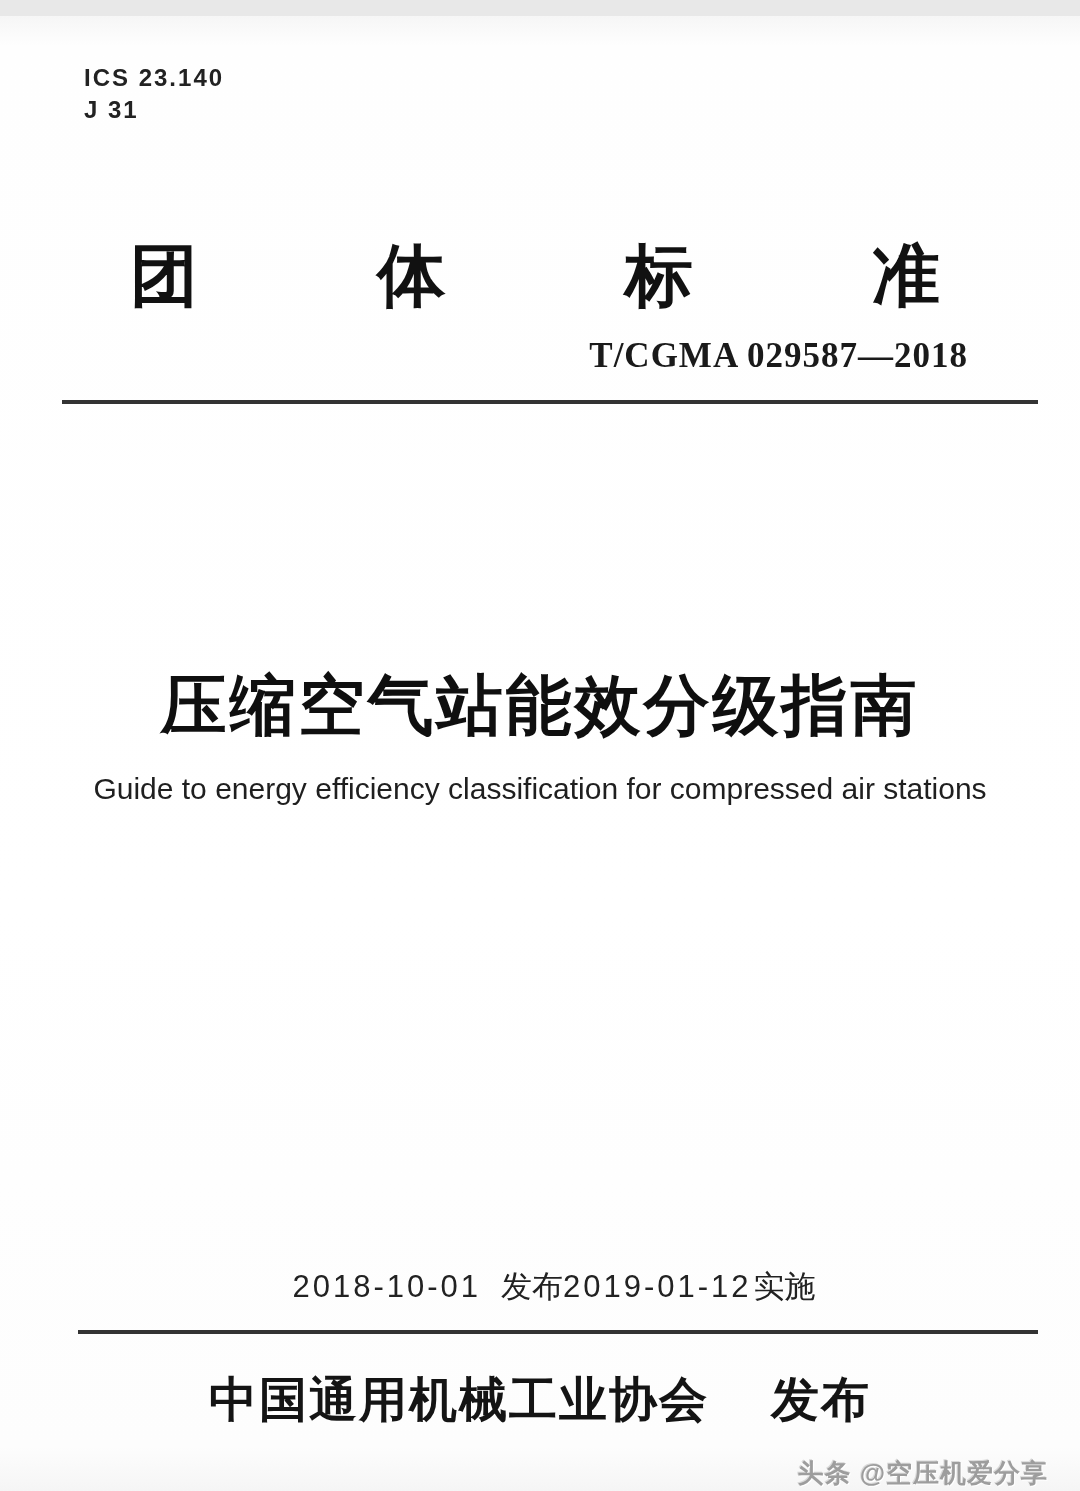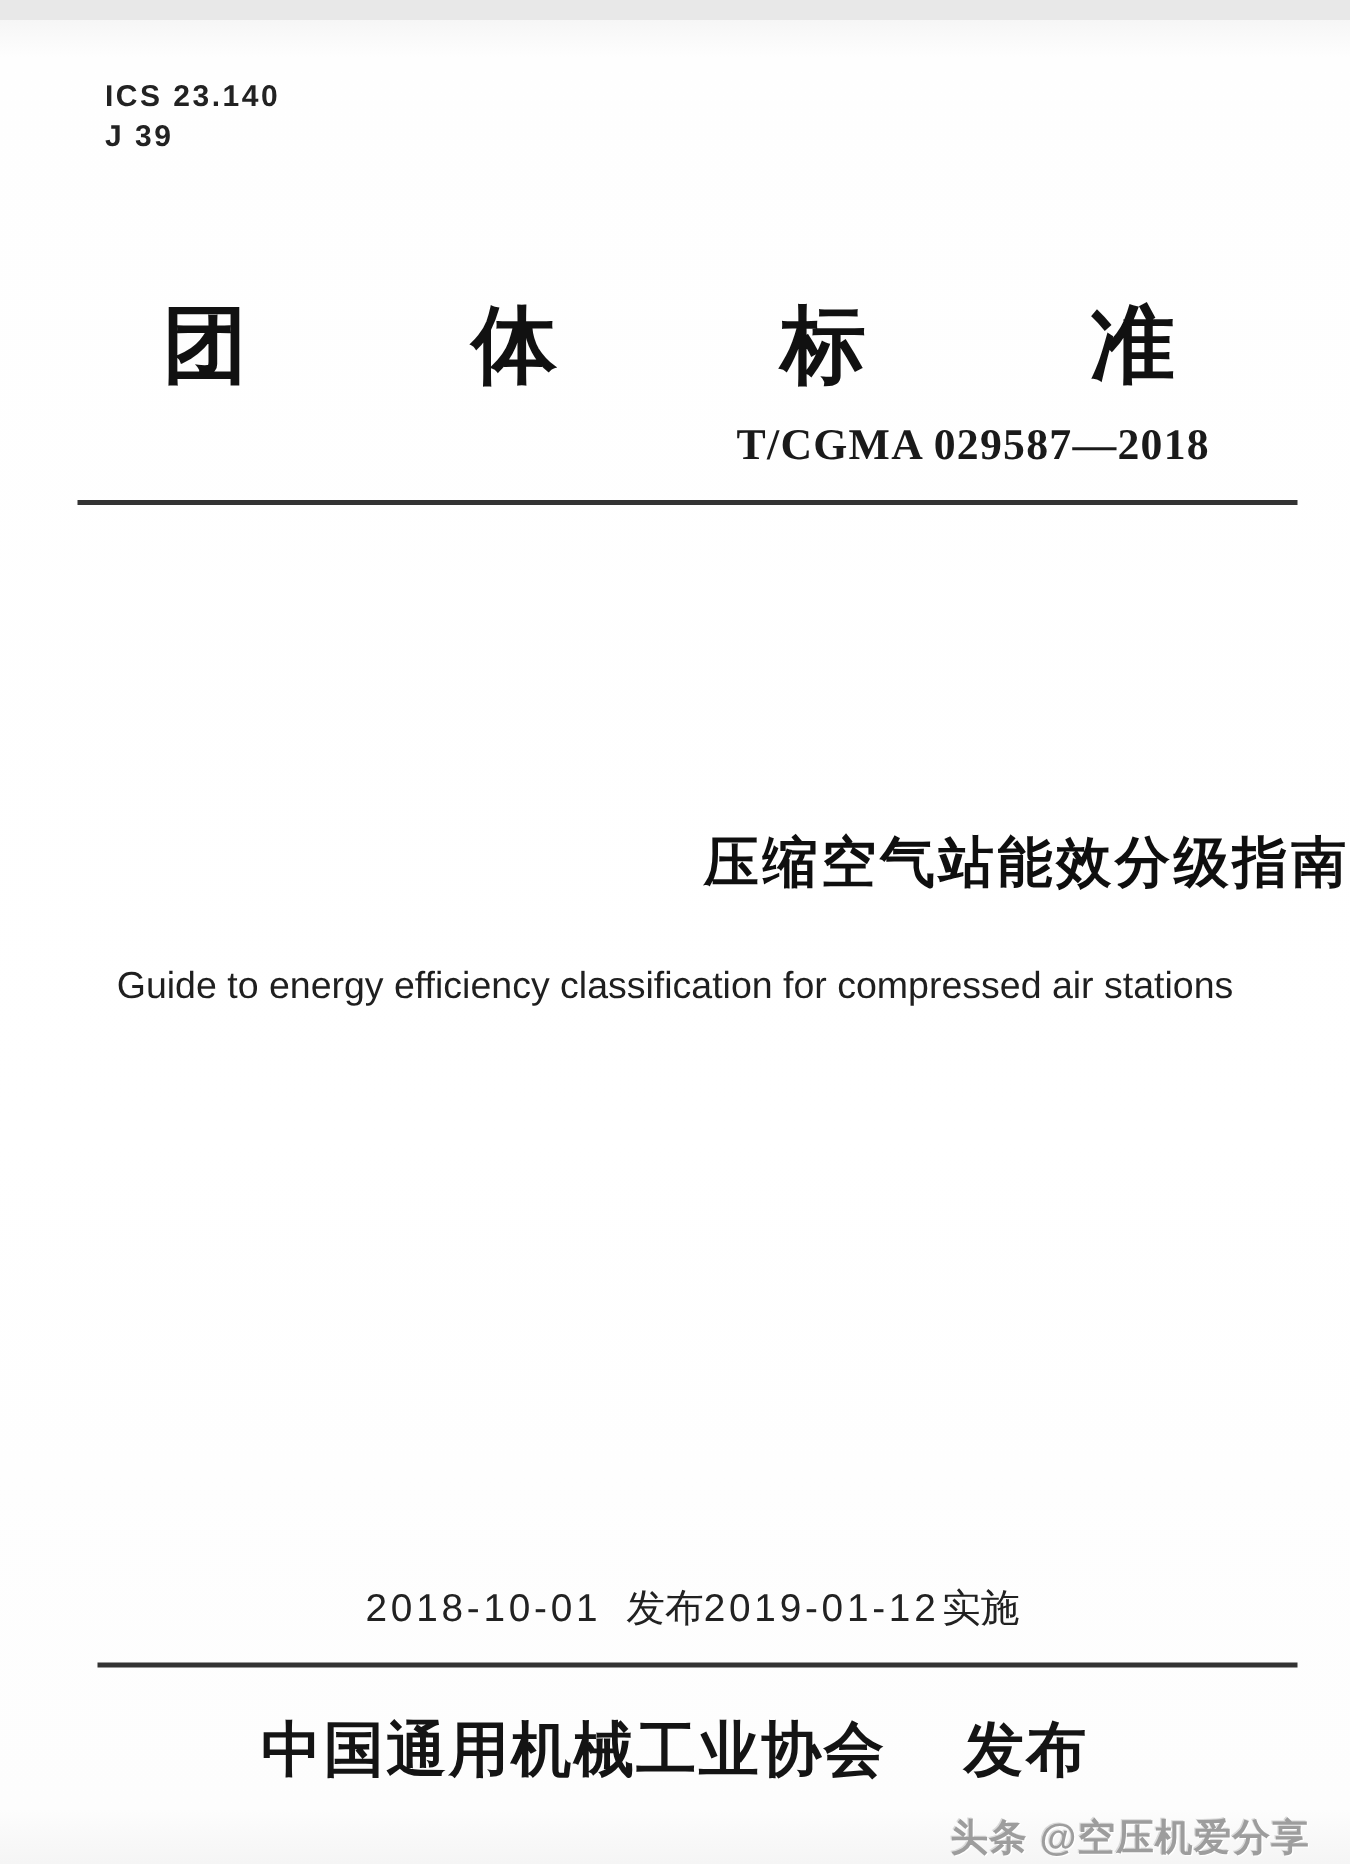--- a/index.html
+++ b/index.html
@@ -49,22 +49,22 @@
     font-family: "Liberation Serif", serif;
   }
   .rule { position: absolute; border-top: 4px solid #333; }
   .rule-top { left: 62px; right: 42px; top: 384px; }
   .rule-bottom { left: 78px; right: 42px; top: 1314px; }
   .main-title {
     position: absolute;
     left: 0;
     top: 645px;
     width: 100%;
-    text-align: right;
-    font-size: 44px;
+    text-align: center;
+    font-size: 66px;
     font-weight: 900;
     letter-spacing: 3px;
     color: #0f0f0f;
     font-family: "Liberation Sans", sans-serif;
   }
   .sub-title {
     position: absolute;
     left: 0;
     top: 756px;
     width: 100%;
@@ -102,36 +102,36 @@
     font-weight: 600;
     letter-spacing: 2px;
     color: #141414;
     font-family: "Liberation Serif", serif;
   }
   .publisher-action { margin-left: 62px; }
   .watermark {
     position: absolute;
     right: 32px;
     bottom: 16px;
-    font-size: 30px;
+    font-size: 26px;
     font-weight: bold;
     color: #9d9d9d;
     text-shadow: 1px 1px 0 #ffffff, -1px -1px 0 #d9d9d9;
     font-family: "Liberation Sans", sans-serif;
     letter-spacing: 1px;
   }
 </style>
 </head>
 <body>
 
 <div class="page">
 
   <div class="ics-block">
     <div>ICS 23.140</div>
-    <div>J 39</div>
+    <div>J 31</div>
   </div>
 
   <div class="doc-type-row">
     <span>团</span>
     <span>体</span>
     <span>标</span>
     <span>准</span>
   </div>
 
   <div class="std-number">T/CGMA 029587—2018</div>

